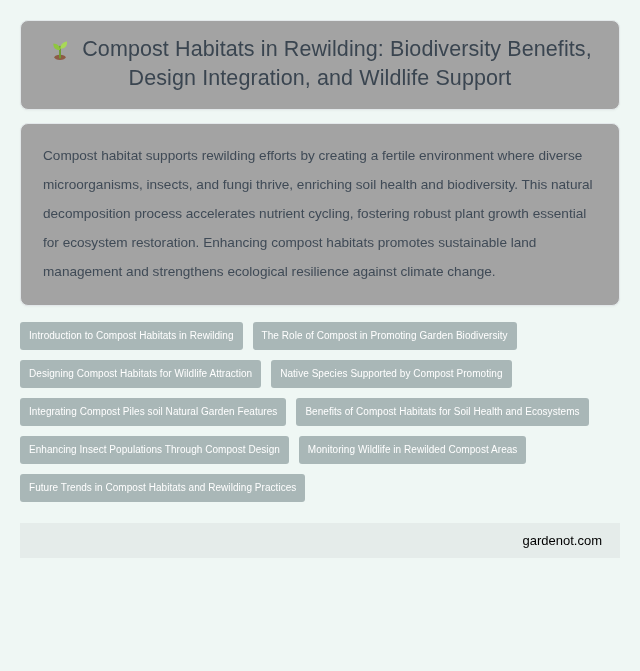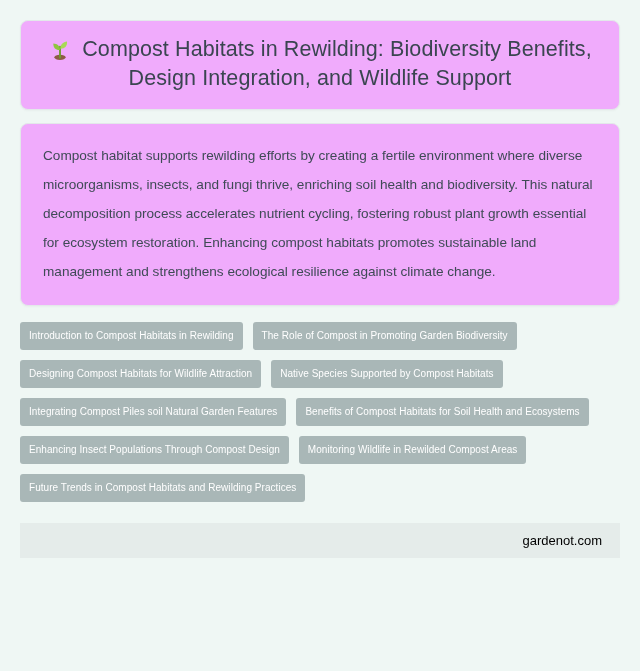--- a/index.html
+++ b/index.html
@@ -17,21 +17,21 @@
 
   .page {
     box-sizing: border-box;
     width: 640px;
     height: 671px;
     padding: 20px;
     background: #eff7f4;
   }
 
   .card {
-    background: #f0abfc;
+    background: #a3a3a3;
     border: 1px solid #e3e8ea;
     border-radius: 8px;
     box-shadow: 0 1px 2px rgba(40, 60, 60, 0.04);
     box-sizing: border-box;
   }
 
   
   .title-card {
     padding: 14px 24px 16px 24px;
     margin-bottom: 13px;
@@ -125,21 +125,21 @@
 
   <div class="card desc-card">
     <p class="desc-text">Compost habitat supports rewilding efforts by creating a fertile environment where diverse microorganisms, insects, and fungi thrive, enriching soil health and biodiversity. This natural decomposition process accelerates nutrient cycling, fostering robust plant growth essential for ecosystem restoration. Enhancing compost habitats promotes sustainable land management and strengthens ecological resilience against climate change.</p>
   </div>
 
 
   <div class="tag-list">
     <span class="tag">Introduction to Compost Habitats in Rewilding</span>
     <span class="tag">The Role of Compost in Promoting Garden Biodiversity</span>
     <span class="tag">Designing Compost Habitats for Wildlife Attraction</span>
-    <span class="tag">Native Species Supported by Compost Habitats</span>
+    <span class="tag">Native Species Supported by Compost Promoting</span>
     <span class="tag">Integrating Compost Piles soil Natural Garden Features</span>
     <span class="tag">Benefits of Compost Habitats for Soil Health and Ecosystems</span>
     <span class="tag">Enhancing Insect Populations Through Compost Design</span>
     <span class="tag">Monitoring Wildlife in Rewilded Compost Areas</span>
     <span class="tag">Future Trends in Compost Habitats and Rewilding Practices</span>
   </div>
 
   <div class="footer-bar">
     <span class="footer-text">gardenot.com</span>
   </div>

